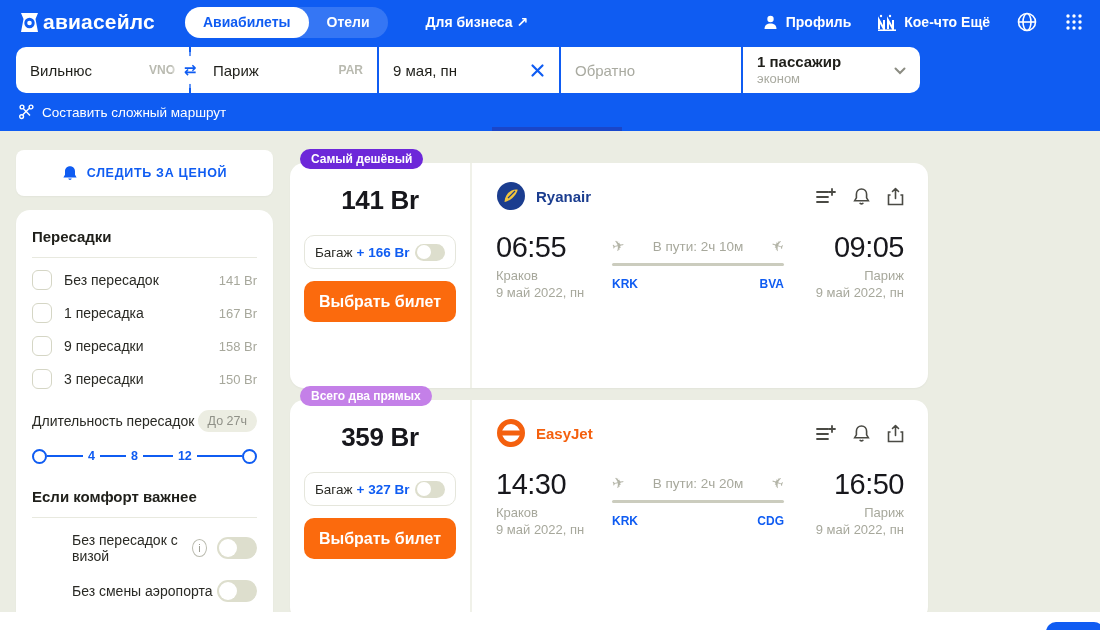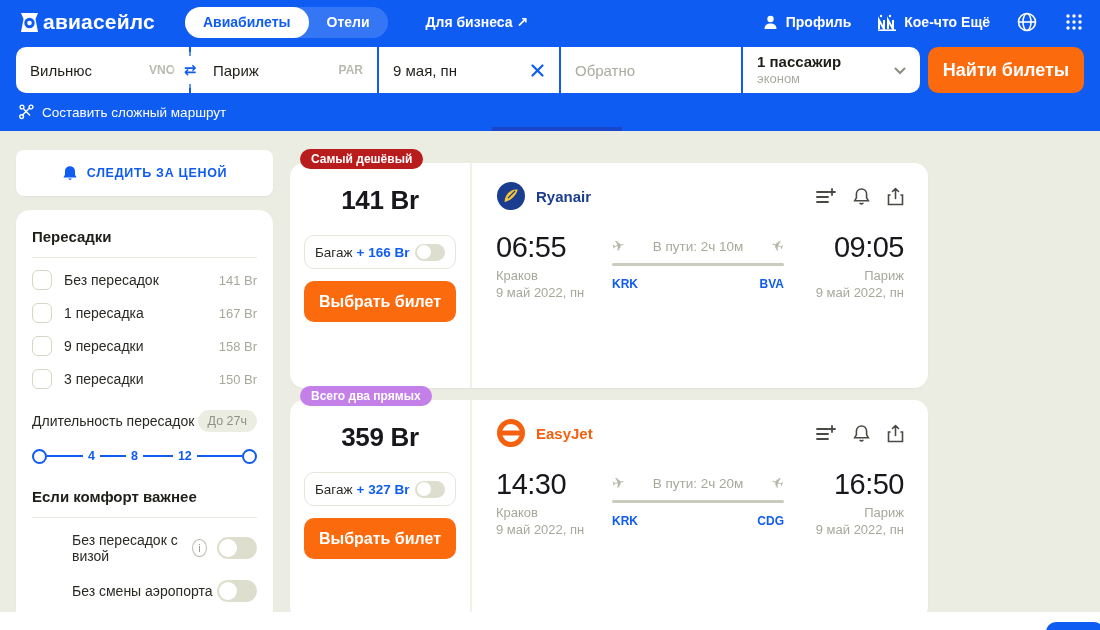--- a/index.html
+++ b/index.html
@@ -72,21 +72,21 @@
   .tgl{width:40px;height:22px;border-radius:11px;background:#dddecd;position:relative;flex:0 0 auto;cursor:pointer;}
   .tgl.solo{margin-left:auto;}
   .tgl::after{content:"";position:absolute;left:2px;top:2px;width:18px;height:18px;border-radius:50%;background:#fff;}
   
   .card{position:absolute;left:290px;width:638px;background:#fff;border-radius:14px;display:flex;
         box-shadow:0 1px 2px rgba(0,0,0,.04);}
   .card.c1{top:163px;height:225px;}
   .card.c2{top:400px;height:221px;}
   .badge{position:absolute;left:300px;height:20px;border-radius:10px;display:flex;align-items:center;
          padding:0 11px;color:#fff;font-size:12px;font-weight:700;z-index:4;}
-  .badge.b1{top:149px;background:#b91c1c;}
+  .badge.b1{top:149px;background:#6d28d9;}
   .badge.b2{top:386px;background:#c480e8;}
   .buycol{width:182px;flex:0 0 182px;border-right:2px solid #f0f1e9;display:flex;flex-direction:column;
           align-items:center;padding-top:22px;box-sizing:border-box;}
   .price{font-size:26px;font-weight:700;color:#17171c;letter-spacing:-.3px;}
   .bagpill{margin-top:19px;width:152px;height:34px;border:1.5px solid #e5e6dc;border-radius:10px;
            display:flex;align-items:center;padding:0 10px;box-sizing:border-box;gap:4px;}
   .bagl{font-size:13.5px;color:#2a2a25;}
   .bagp{font-size:13.5px;font-weight:700;color:#0f5cf2;}
   .minitgl{margin-left:auto;width:30px;height:17px;border-radius:9px;background:#dddecd;position:relative;cursor:pointer;flex:0 0 auto;}
   .minitgl::after{content:"";position:absolute;left:1.5px;top:1.5px;width:14px;height:14px;border-radius:50%;background:#fff;}
@@ -208,21 +208,20 @@
       <div class="paxbox">
         <span class="pax1">1 пассажир</span>
         <span class="pax2">эконом</span>
       </div>
       <span class="chev">
         <svg width="12" height="8" viewBox="0 0 12 8" fill="none" stroke="#8b8c82" stroke-width="2" stroke-linecap="round">
             <path d="M1.5 1.5 L6 6 L10.5 1.5"></path>
           </svg>
       </span>
     </div>
-    <button class="gobtn">Найти билеты</button>
   </div>
 
   <div class="route-row">
     <span style="display:flex;">
       <svg width="16" height="16" viewBox="0 0 16 16" fill="none" stroke="#fff" stroke-width="1.4">
           <path d="M5 4.2 L12 11.5 M11 4.5 L4.6 11"></path>
           <circle cx="4" cy="3" r="1.9"></circle>
           <circle cx="13" cy="3" r="1.9"></circle>
           <circle cx="3.6" cy="12.6" r="1.9"></circle>
         </svg>

